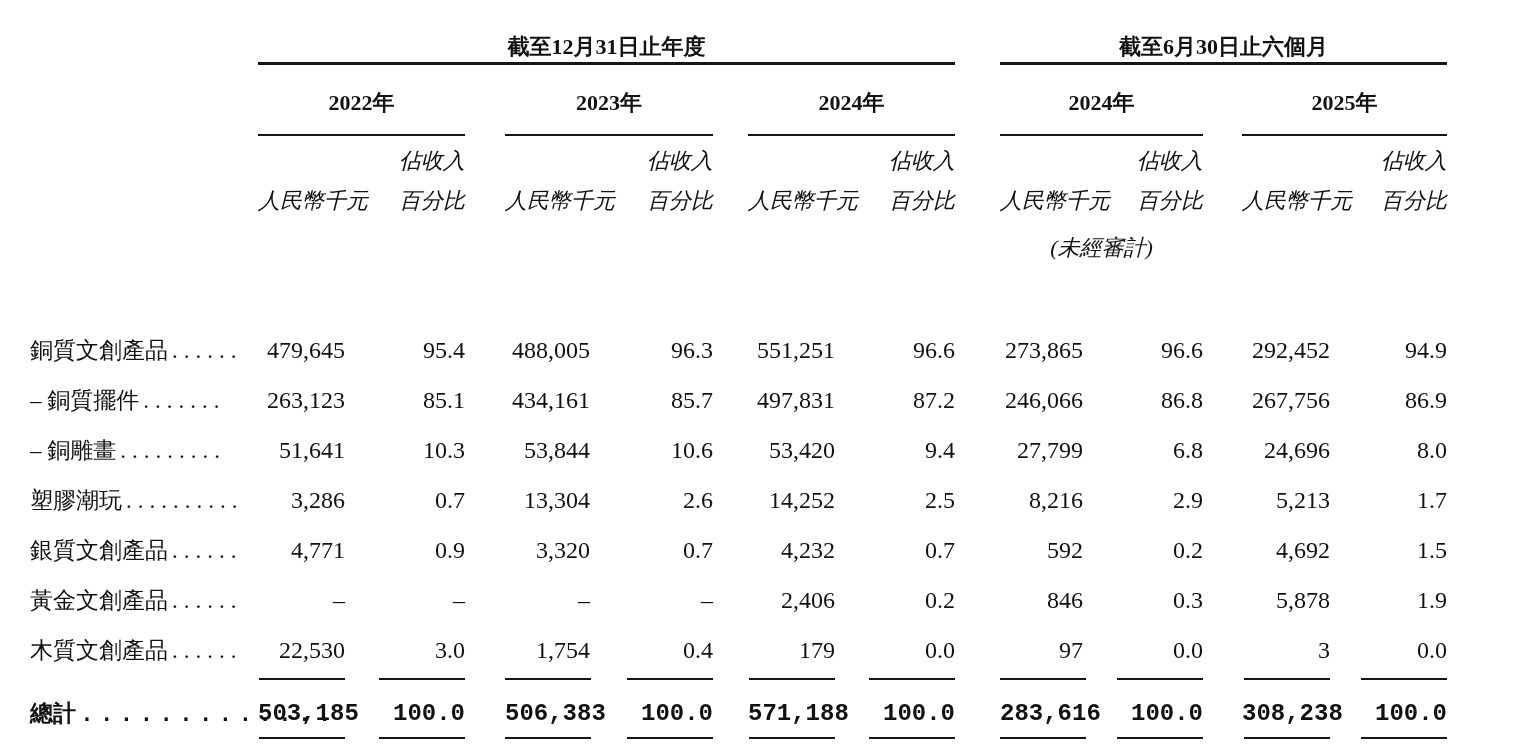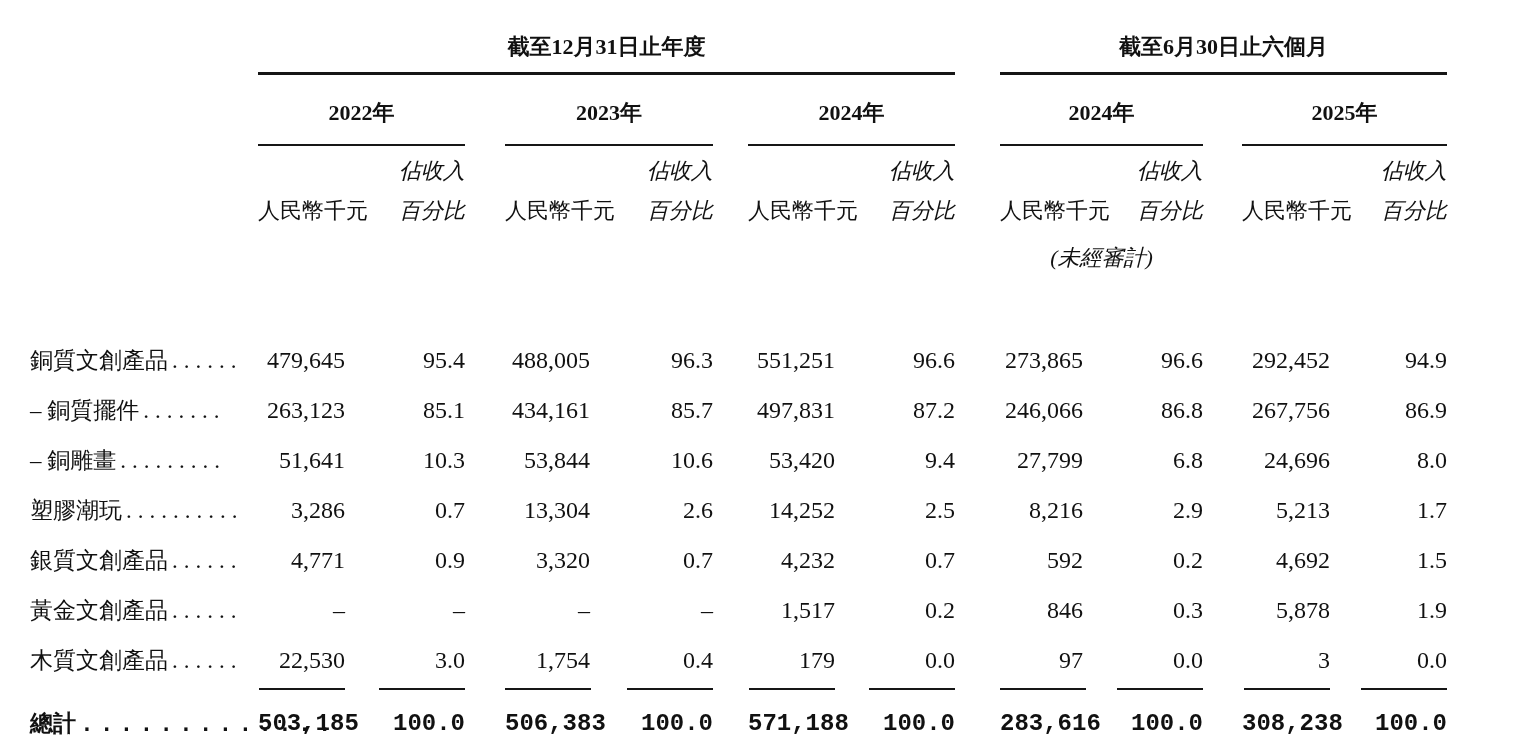--- a/index.html
+++ b/index.html
@@ -35,33 +35,34 @@
   tr.r-rule   td { height: 16px; vertical-align: top; }
   tr.r-total  td { height: 44px; font-family: Liberation Mono, monospace; }
   tr.r-drule  td { height: 26px; vertical-align: top; }
 
   .group-cell {
     border-bottom: 3px solid #161616;
     text-align: center;
     font-weight: bold;
     font-size: 22px;
     vertical-align: bottom;
-    padding-bottom: 10px;
+    padding-bottom: 0;
     white-space: nowrap;
   }
   .year-cell {
     border-bottom: 2px solid #161616;
     text-align: center;
     font-weight: bold;
     font-size: 22px;
     vertical-align: bottom;
     padding-bottom: 16px;
     white-space: nowrap;
   }
   .sub-amt {
+    font-style: italic;
     font-size: 22px;
     text-align: left;
     vertical-align: bottom;
     line-height: 40px;
     white-space: nowrap;
     padding-bottom: 2px;
   }
   .sub-pct {
     font-style: italic;
     font-size: 22px;
@@ -295,21 +296,21 @@
 
     <tr class="r-data">
       <td class="label-cell"><span>黃金文創產品</span><span class="dots">......</span></td>
       <td></td>
       <td class="num">–</td>
       <td class="num">–</td>
       <td></td>
       <td class="num">–</td>
       <td class="num">–</td>
       <td></td>
-      <td class="num">1,517</td>
+      <td class="num">2,406</td>
       <td class="num">0.2</td>
       <td></td>
       <td class="num">846</td>
       <td class="num">0.3</td>
       <td></td>
       <td class="num">5,878</td>
       <td class="num">1.9</td>
     </tr>
 
     <tr class="r-data">

